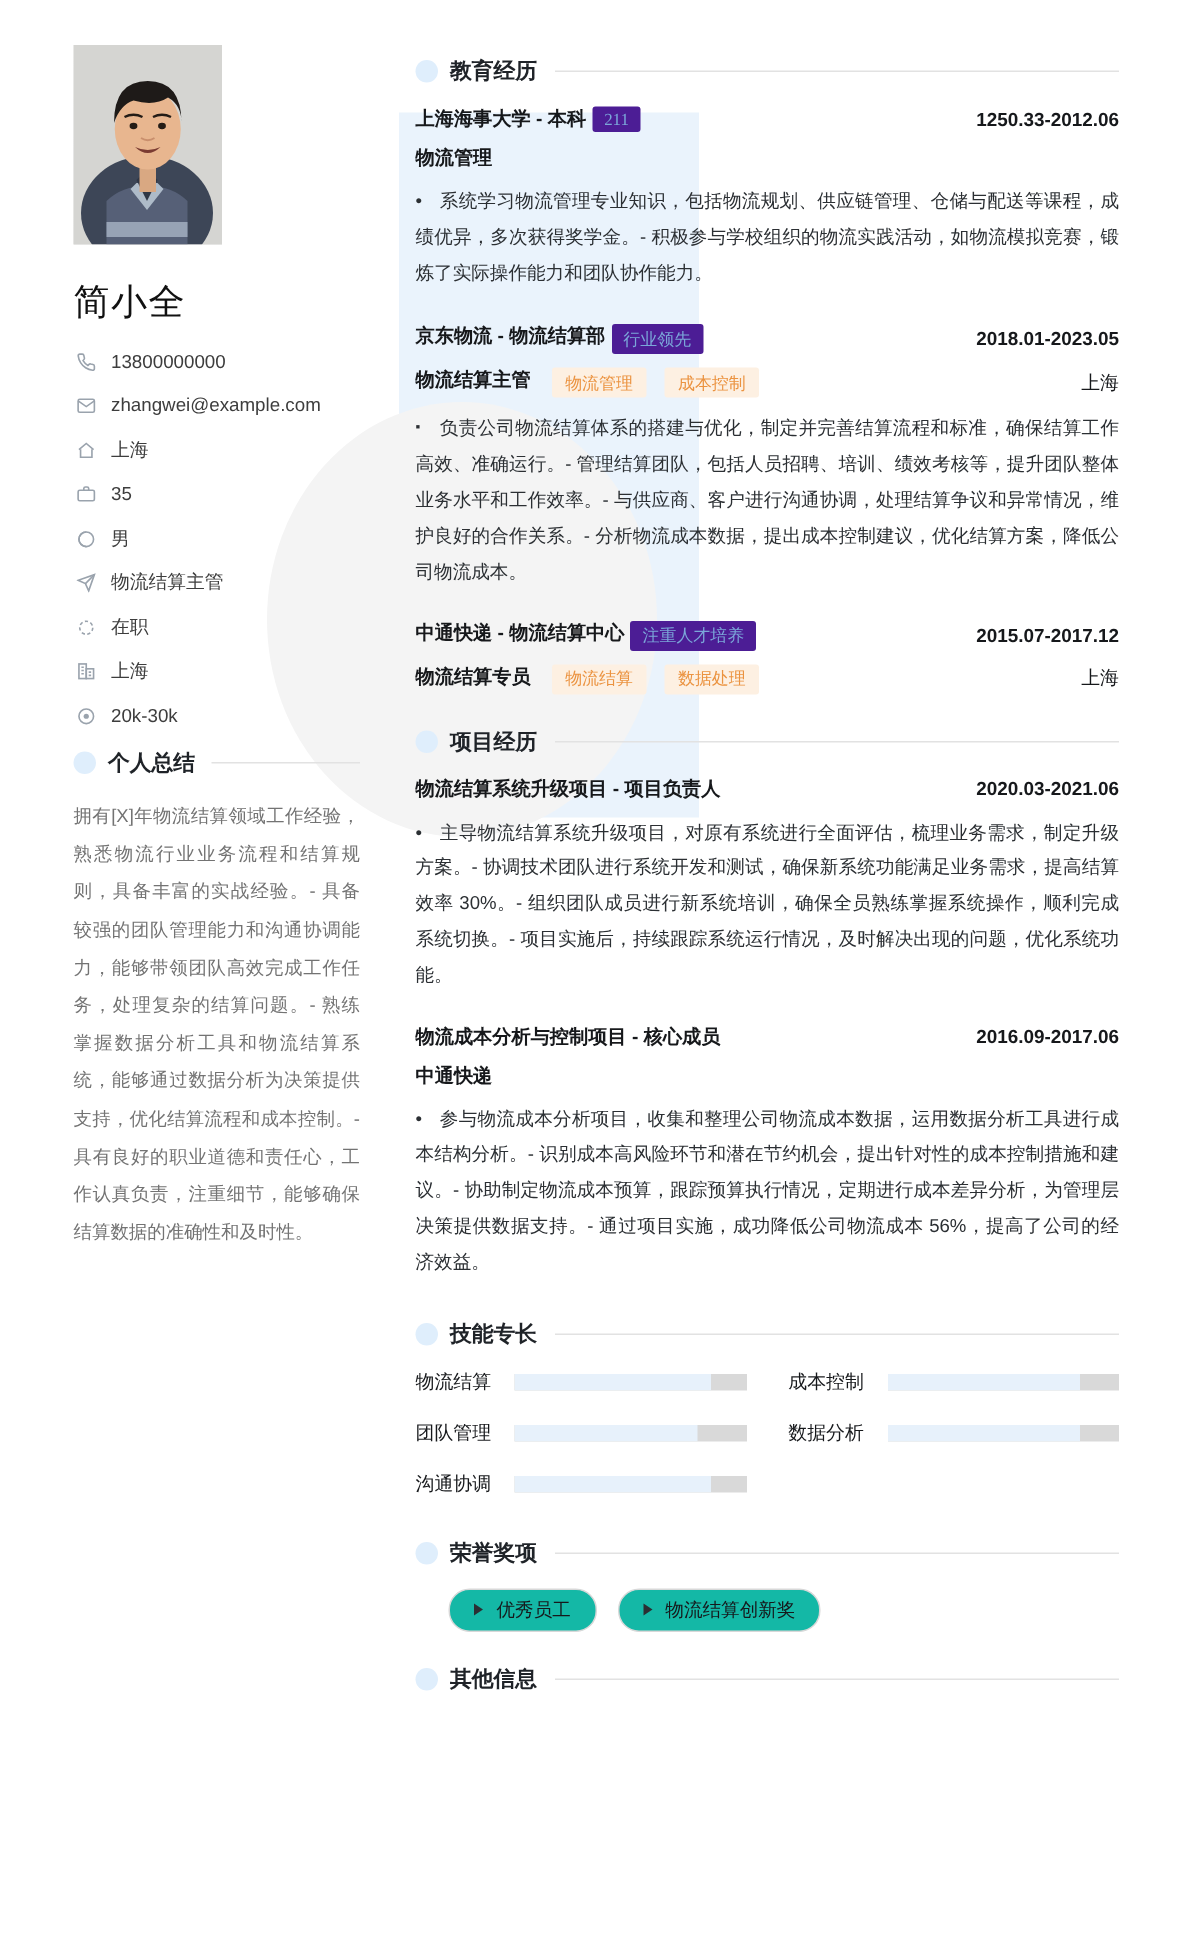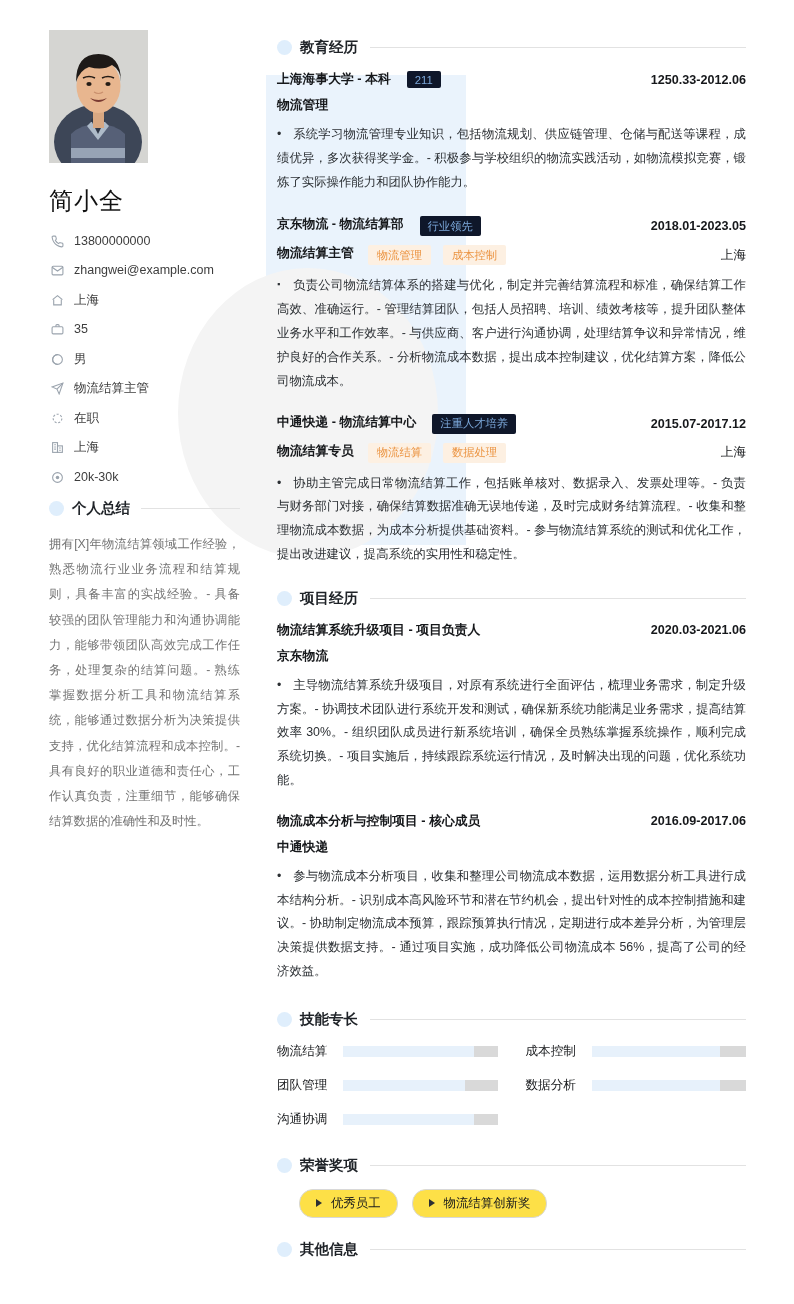--- a/index.html
+++ b/index.html
@@ -115,27 +115,28 @@
 
   .row-top {
     display:flex; align-items:center; justify-content: space-between;
     margin-bottom: 9px;
   }
   .row-left { display:flex; align-items:flex-start; min-width:0; }
   .org { font-size: 12.8px; font-weight:bold; color:#16181b; white-space:nowrap; }
   .date { font-size: 12.6px; font-weight:bold; color:#16181b; white-space:nowrap; }
 
   .badge-blue {
-    margin-left: 16px;
-    background: #0f172a;
+    margin-left: 4px;
+    background: #4c1d95;
     color: #7ba7d9;
     font-size: 11.3px;
     padding: 2.5px 8px;
     border-radius: 2px;
     white-space: nowrap;
+    font-family: Liberation Serif, serif;
   }
 
   .row-second {
     display:flex; align-items:center; justify-content: space-between;
     margin-bottom: 9px;
   }
   .title2 { font-size: 12.8px; font-weight:bold; color:#16181b; white-space:nowrap; }
   .loc { font-size: 12.6px; color:#16181b; white-space:nowrap; }
   .tags { display:flex; align-items:center; margin-left: 14px; }
   .tag {
@@ -184,21 +185,21 @@
   
   .honors { display:flex; flex-wrap:wrap; margin-top: 4px; }
   .honor {
     display:inline-flex; align-items:center;
     border: 1px solid #d8d8d8;
     border-radius: 14px;
     padding: 5px 16px;
     margin-right: 14px;
     font-size: 12.4px;
     color: #16181b;
-    background: #fde047;
+    background: #14b8a6;
   }
   .honor .tri {
     width:0; height:0;
     border-left: 6px solid #2b2f33;
     border-top: 4px solid transparent;
     border-bottom: 4px solid transparent;
     margin-right: 9px;
   }
 </style>
 </head>
@@ -382,37 +383,35 @@
           <div class="row-second">
             <span class="row-left">
               <span class="title2">物流结算专员</span>
               <span class="tags">
                 <span class="tag">物流结算</span>
                 <span class="tag">数据处理</span>
               </span>
             </span>
             <span class="loc">上海</span>
           </div>
-          <div class="desc"><span class="bullet">•</span><span>协助主管完成日常物流结算工作，包括账单核对、数据录入、发票处理等。- 负责与财务部门对接，确保结算数据准确无误地传递，及时完成财务结算流程。- 收集和整理物流成本数据，为成本分析提供基础资料。- 参与物流结算系统的测试和优化工作，提出改进建议，提高系统的实用性和稳定性。</span></div>
         </div>
       </div>
 
       <div class="block">
         <div class="sec-head">
           <span class="sec-dot"></span>
           <span class="sec-title">项目经历</span>
           <span class="sec-line"></span>
         </div>
 
         <div class="entry">
           <div class="row-top">
             <span class="org">物流结算系统升级项目 - 项目负责人</span>
             <span class="date">2020.03-2021.06</span>
           </div>
-          <div class="subline">京东物流</div>
           <div class="desc"><span class="bullet">•</span><span>主导物流结算系统升级项目，对原有系统进行全面评估，梳理业务需求，制定升级方案。- 协调技术团队进行系统开发和测试，确保新系统功能满足业务需求，提高结算效率 30%。- 组织团队成员进行新系统培训，确保全员熟练掌握系统操作，顺利完成系统切换。- 项目实施后，持续跟踪系统运行情况，及时解决出现的问题，优化系统功能。</span></div>
         </div>
 
         <div class="entry" style="margin-top:20px;">
           <div class="row-top">
             <span class="org">物流成本分析与控制项目 - 核心成员</span>
             <span class="date">2016.09-2017.06</span>
           </div>
           <div class="subline">中通快递</div>
           <div class="desc"><span class="bullet">•</span><span>参与物流成本分析项目，收集和整理公司物流成本数据，运用数据分析工具进行成本结构分析。- 识别成本高风险环节和潜在节约机会，提出针对性的成本控制措施和建议。- 协助制定物流成本预算，跟踪预算执行情况，定期进行成本差异分析，为管理层决策提供数据支持。- 通过项目实施，成功降低公司物流成本 56%，提高了公司的经济效益。</span></div>

